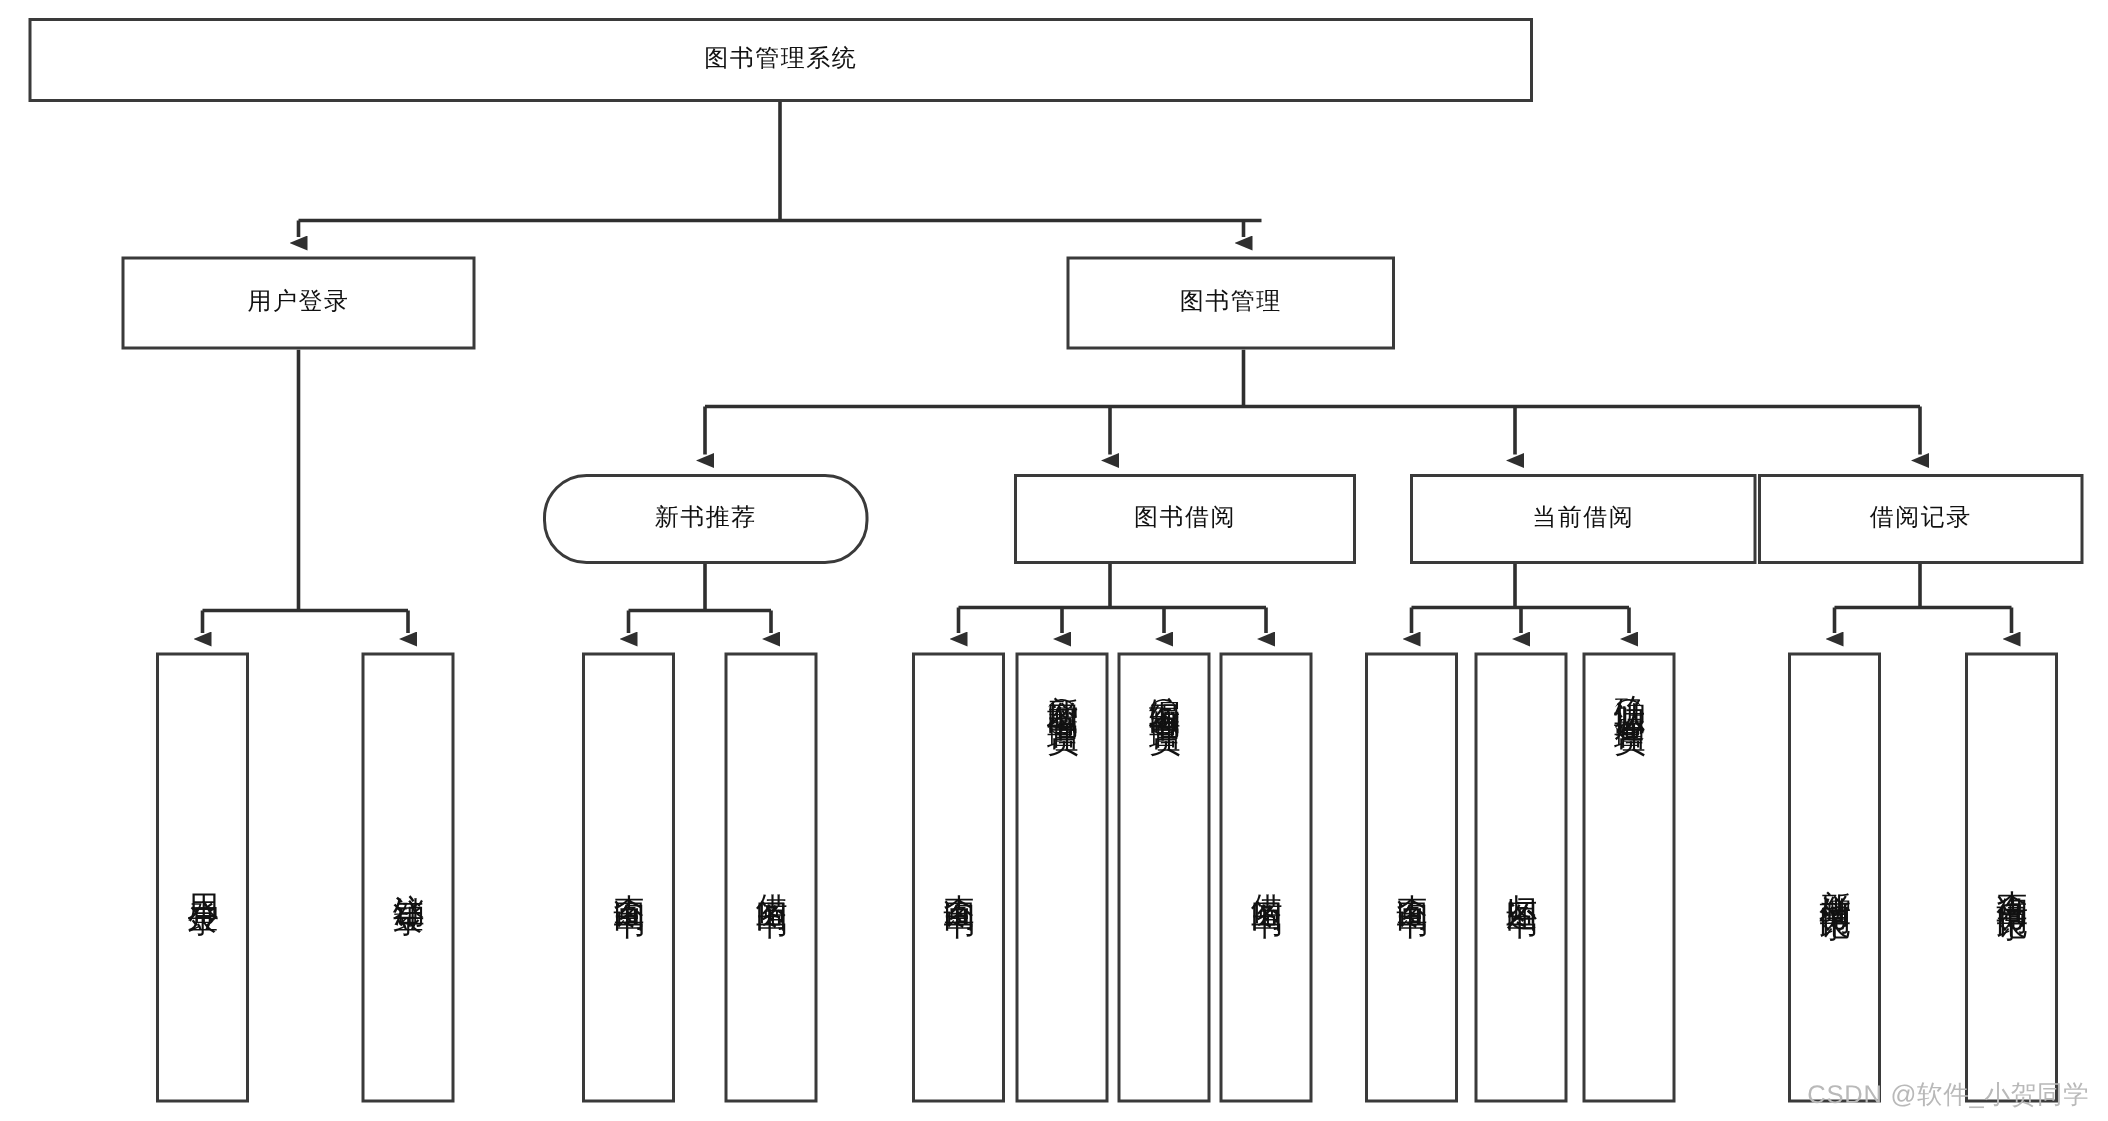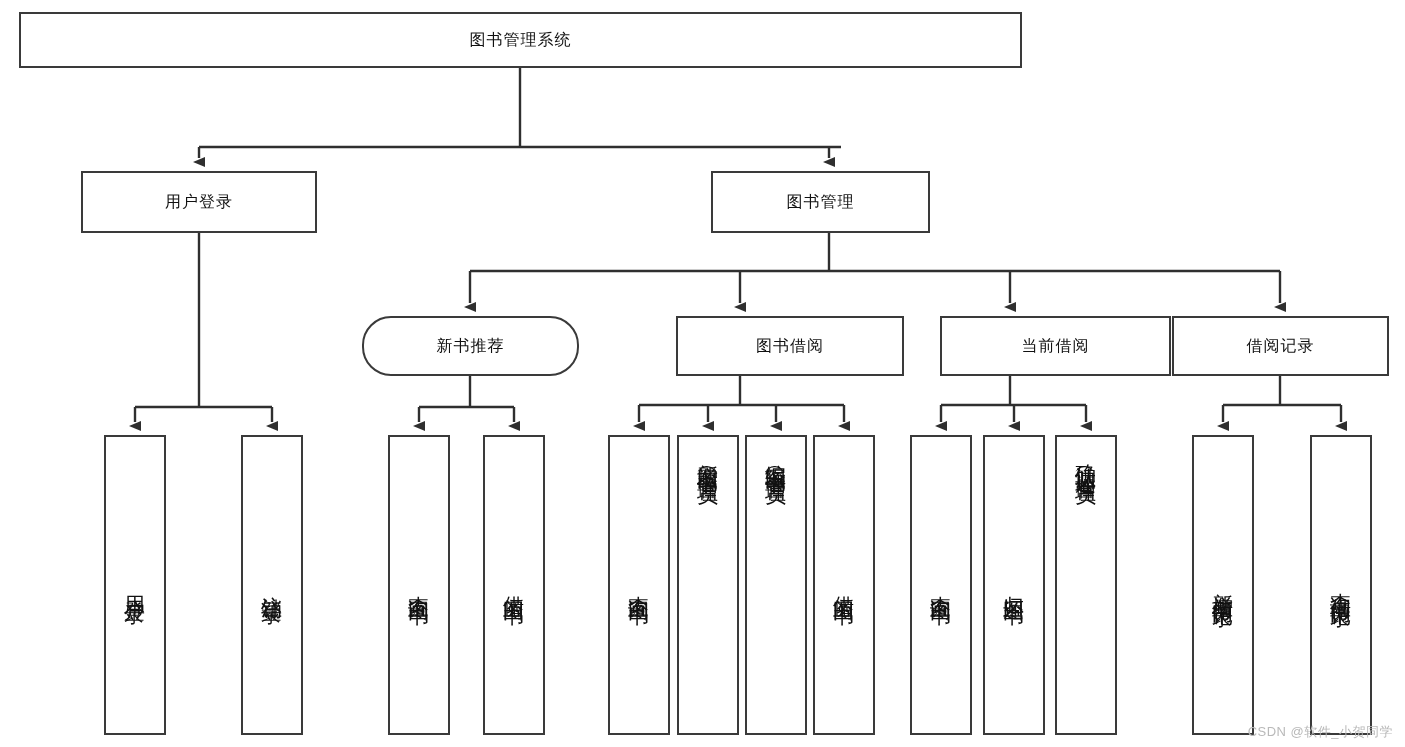--- a/index.html
+++ b/index.html
@@ -61,21 +61,21 @@
     line-height: 1;
   }
   .node.v.mid {
     align-items: center;
     padding-top: 0;
   }
   #watermark {
     position: absolute;
     right: 12px;
     bottom: 6px;
-    font-size: 13px;
+    font-size: 17px;
     color: #b9b9b9;
     letter-spacing: 0.5px;
     z-index: 5;
     white-space: nowrap;
   }
 </style>
 </head>
 <body>
 
 <div id="canvas">

